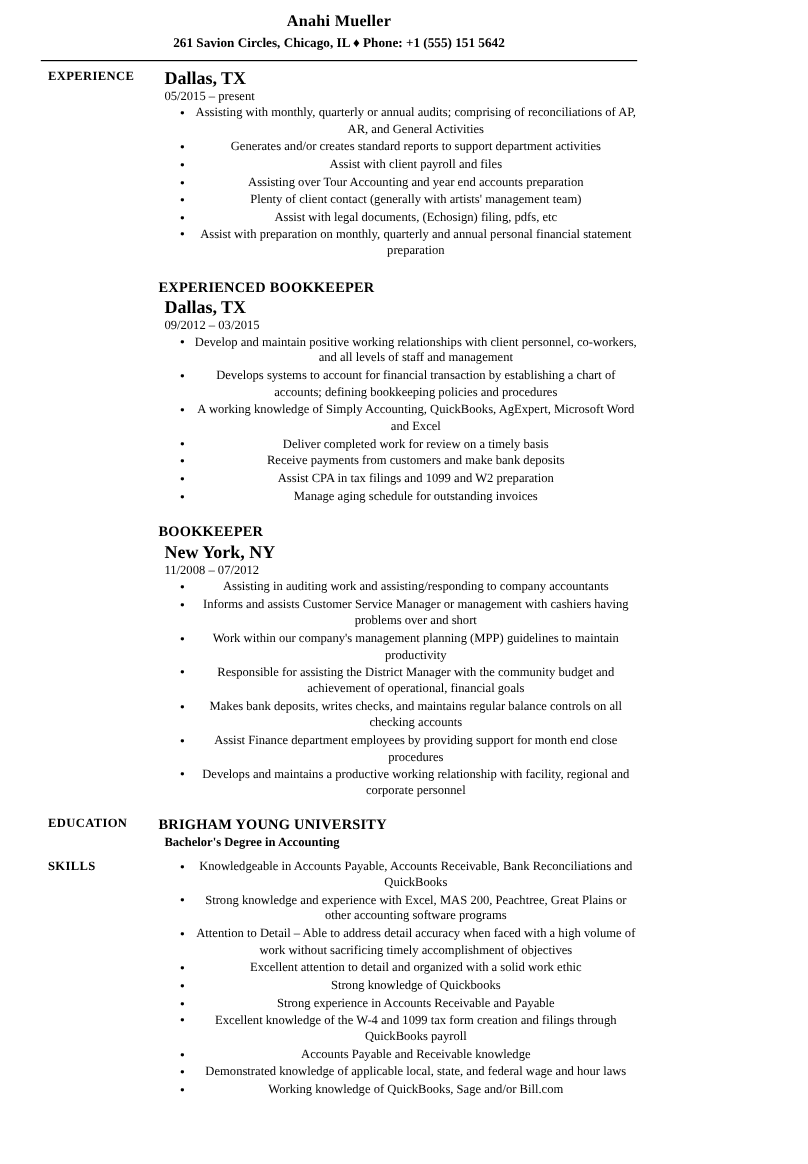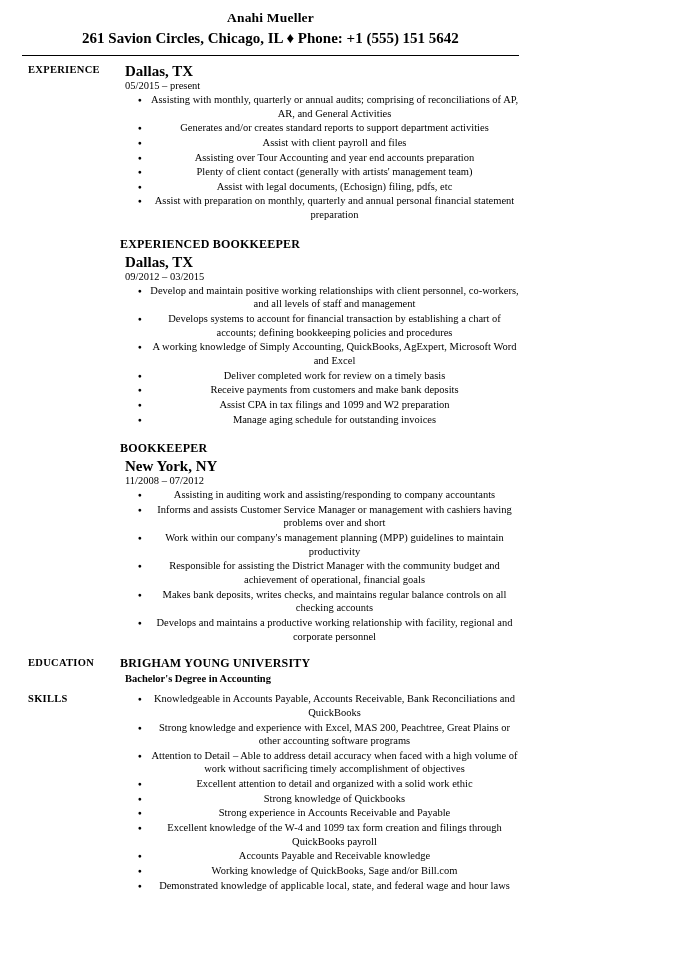--- a/index.html
+++ b/index.html
@@ -14,33 +14,34 @@
     color: #000000;
     position: relative;
     overflow: hidden;
   }
   .page {
     width: 541px;
     height: 970px;
     box-sizing: border-box;
     padding: 10px 22px 0 22px;
     position: relative;
+    margin-left: 12px;
   }
   .header {
     text-align: center;
     margin-bottom: 8px;
   }
   .cand-name {
     font-size: 13.5px;
     font-weight: bold;
     letter-spacing: 0.2px;
     margin-bottom: 4px;
   }
   .cand-contact {
-    font-size: 15px;
+    font-size: 11px;
     font-weight: bold;
     text-align: center;
   }
   .rule {
     border: none;
     border-top: 1px solid #000;
     margin: 5px 0 7px 0;
   }
   .section {
     display: flex;
@@ -168,20 +169,21 @@
       <div>
         <div class="job-title">BOOKKEEPER</div>
         <div class="job-location">New York, NY</div>
         <div class="job-dates">11/2008 – 07/2012</div>
         <ul class="bullets">
           <li>Assisting in auditing work and assisting/responding to company accountants</li>
           <li>Informs and assists Customer Service Manager or management with cashiers having problems over and short</li>
           <li>Work within our company's management planning (MPP) guidelines to maintain productivity</li>
           <li>Responsible for assisting the District Manager with the community budget and achievement of operational, financial goals</li>
           <li>Makes bank deposits, writes checks, and maintains regular balance controls on all checking accounts</li>
+          <li>Assist Finance department employees by providing support for month end close procedures</li>
           <li>Develops and maintains a productive working relationship with facility, regional and corporate personnel</li>
         </ul>
       </div>
 
     </div>
   </div>
 
   <div class="spacer-edu"></div>
 
   <div class="section">
@@ -199,19 +201,19 @@
     <div class="section-body">
       <ul class="bullets">
         <li>Knowledgeable in Accounts Payable, Accounts Receivable, Bank Reconciliations and QuickBooks</li>
         <li>Strong knowledge and experience with Excel, MAS 200, Peachtree, Great Plains or other accounting software programs</li>
         <li>Attention to Detail – Able to address detail accuracy when faced with a high volume of work without sacrificing timely accomplishment of objectives</li>
         <li>Excellent attention to detail and organized with a solid work ethic</li>
         <li>Strong knowledge of Quickbooks</li>
         <li>Strong experience in Accounts Receivable and Payable</li>
         <li>Excellent knowledge of the W-4 and 1099 tax form creation and filings through QuickBooks payroll</li>
         <li>Accounts Payable and Receivable knowledge</li>
+        <li>Demonstrated knowledge of applicable local, state, and federal wage and hour laws</li>
         <li>Working knowledge of QuickBooks, Sage and/or Bill.com</li>
-        <li>Demonstrated knowledge of applicable local, state, and federal wage and hour laws</li>
       </ul>
     </div>
   </div>
 
 </div>
 
 </body></html>

